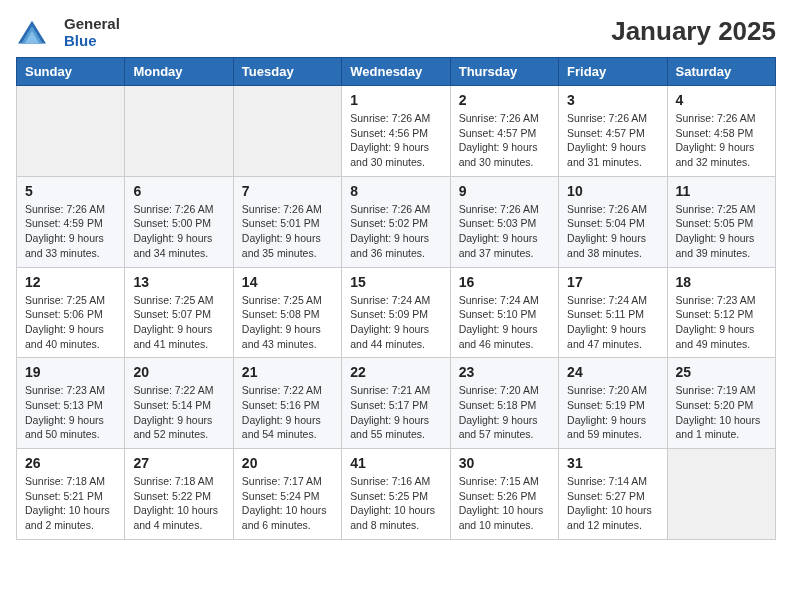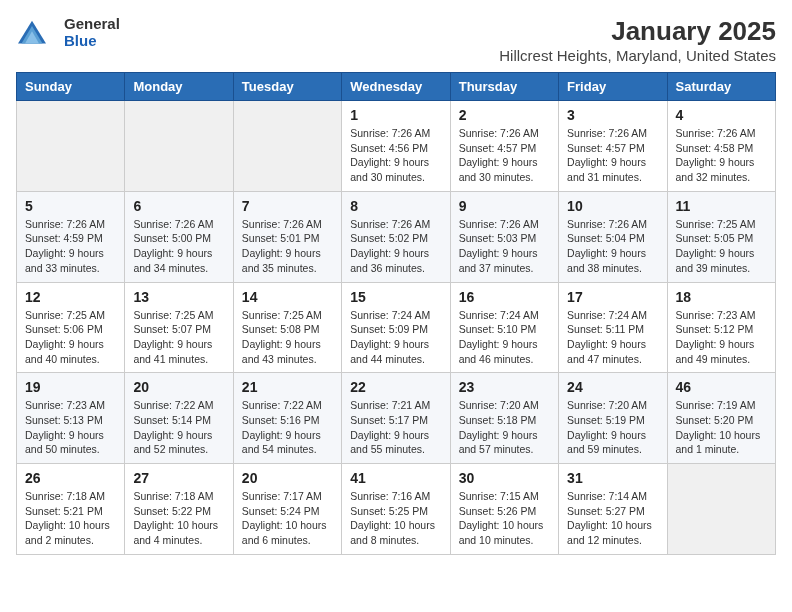--- a/index.html
+++ b/index.html
@@ -103,21 +103,20 @@
       <polygon points="18,8 30,28 6,28" fill="#5a9fd4"></polygon>
       <polygon points="18,14 26,28 10,28" fill="#88bfe8"></polygon>
     </svg>
     <div class="logo-text">
       <span class="logo-general">General</span>
       <span class="logo-blue">Blue</span>
     </div>
   </div>
   <div class="title-block">
     <div class="title-month">January 2025</div>
-    <div class="title-location">Hillcrest Heights, Maryland, United States</div>
   </div>
 </div>
 
 <table class="calendar">
   <thead>
     <tr>
     <th>Sunday</th>
         <th>Monday</th>
         <th>Tuesday</th>
         <th>Wednesday</th>
@@ -227,21 +226,21 @@
         </td>
         <td>
           <span class="day-number">23</span>
           <div class="day-info">Sunrise: 7:20 AM<br>Sunset: 5:18 PM<br>Daylight: 9 hours<br>and 57 minutes.</div>
         </td>
         <td>
           <span class="day-number">24</span>
           <div class="day-info">Sunrise: 7:20 AM<br>Sunset: 5:19 PM<br>Daylight: 9 hours<br>and 59 minutes.</div>
         </td>
         <td>
-          <span class="day-number">46</span>
+          <span class="day-number">25</span>
           <div class="day-info">Sunrise: 7:19 AM<br>Sunset: 5:20 PM<br>Daylight: 10 hours<br>and 1 minute.</div>
         </td>
       </tr>
       <tr>
         <td>
           <span class="day-number">26</span>
           <div class="day-info">Sunrise: 7:18 AM<br>Sunset: 5:21 PM<br>Daylight: 10 hours<br>and 2 minutes.</div>
         </td>
         <td>
           <span class="day-number">27</span>

